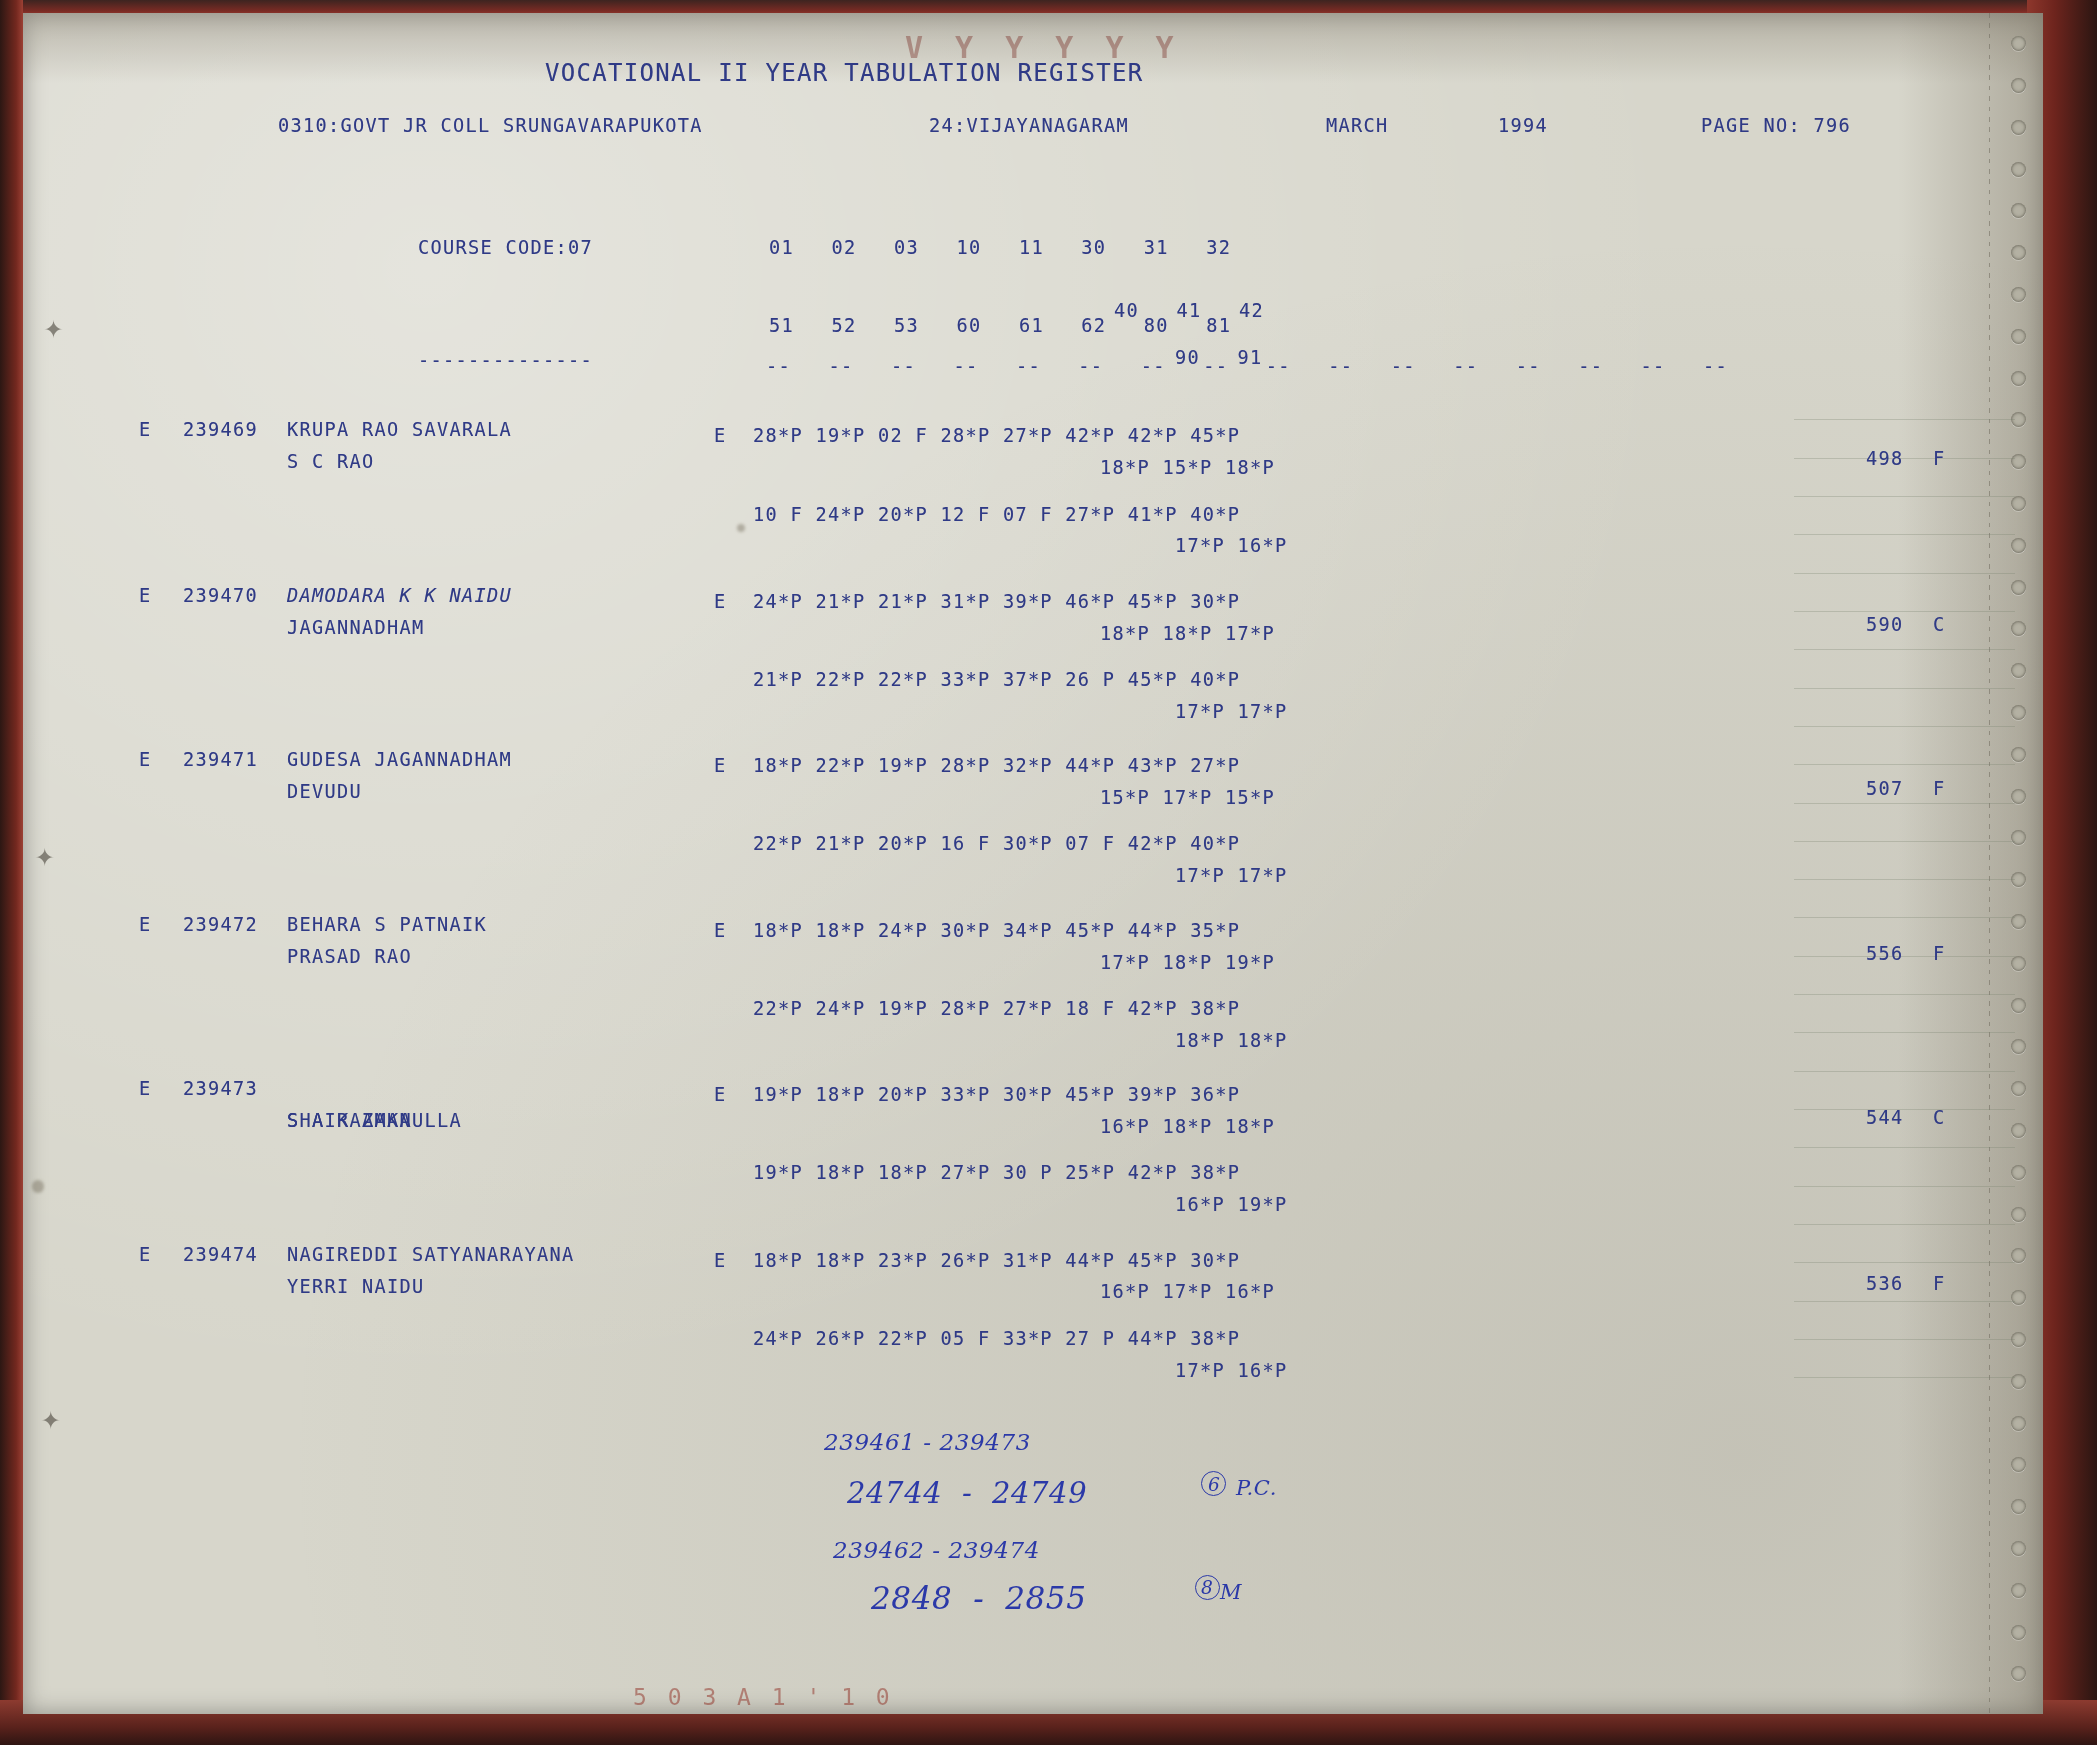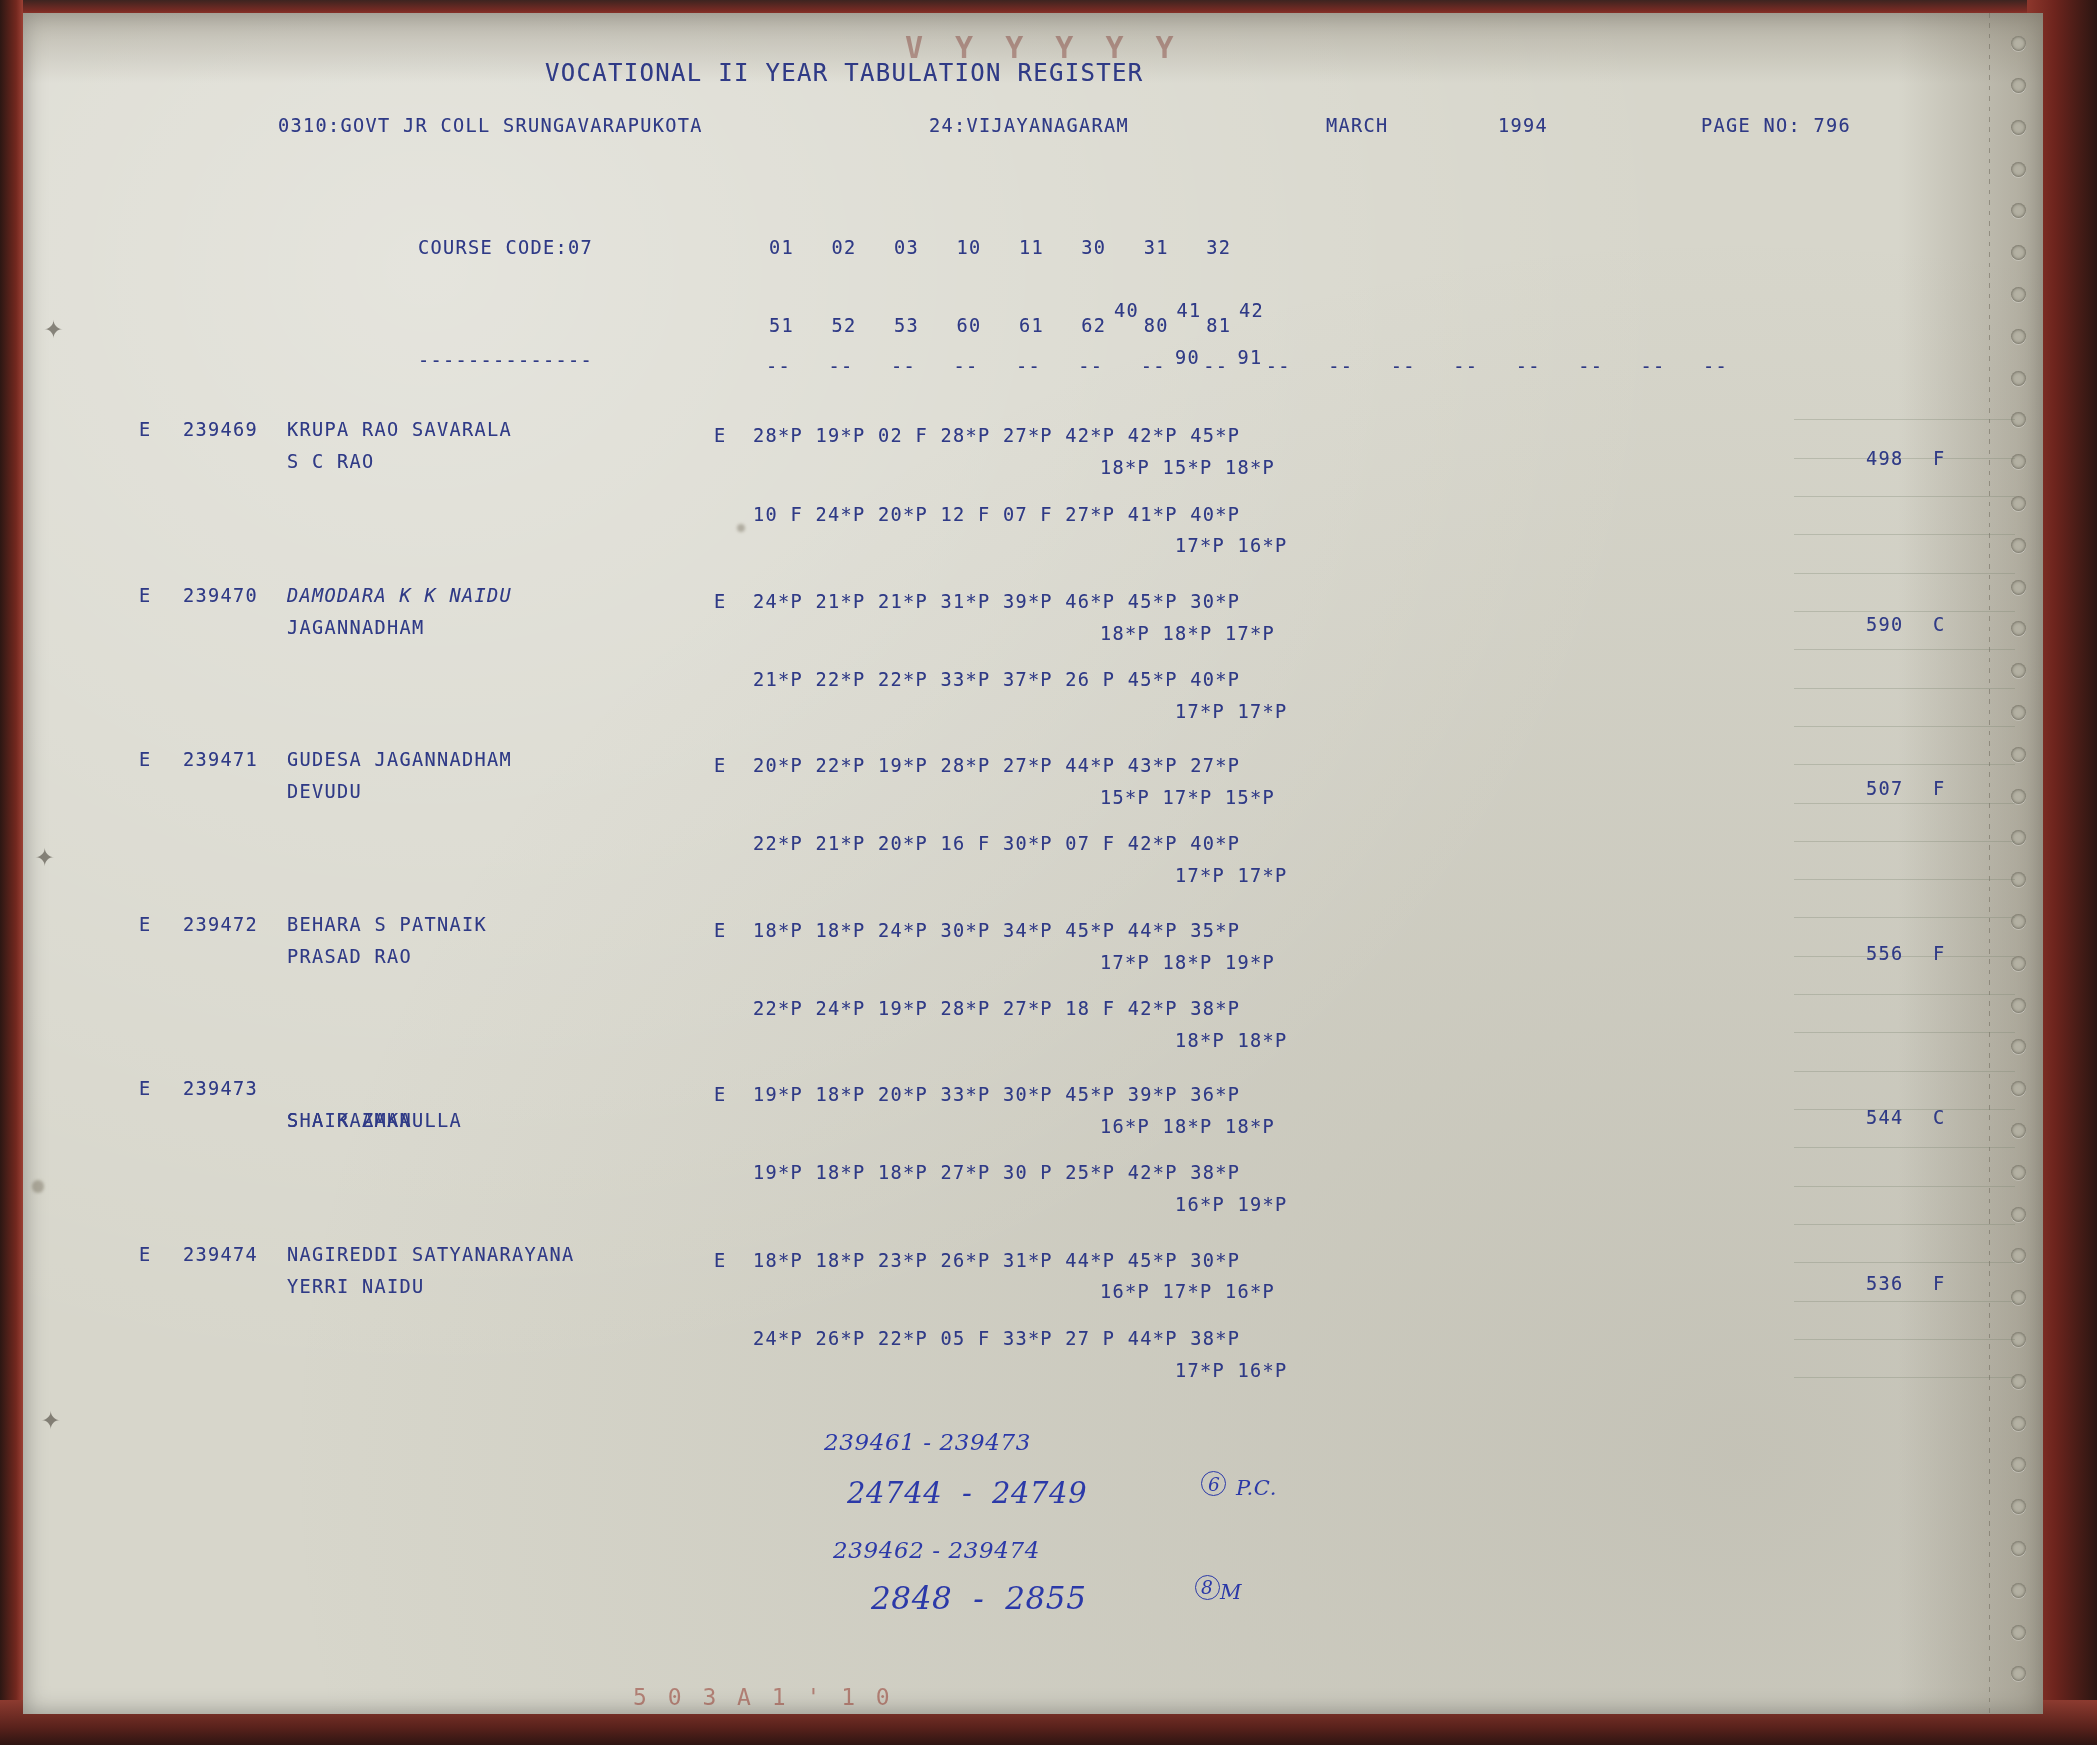--- a/index.html
+++ b/index.html
@@ -285,21 +285,21 @@
     <div class="t f32" style="left:730px; top:656px;">21*P 22*P 22*P 33*P 37*P 26 P 45*P 40*P</div>
     <div class="t f32" style="left:1152px; top:688px;">17*P 17*P</div>
     <div class="t f32" style="left:1843px; top:601px;">590</div>
     <div class="t f32" style="left:1910px; top:601px;">C</div>
 
     <div class="t f32" style="left:116px; top:736px;">E</div>
     <div class="t f32" style="left:160px; top:736px;">239471</div>
     <div class="t f32" style="left:264px; top:736px;">GUDESA JAGANNADHAM</div>
     <div class="t f32" style="left:264px; top:768px;">DEVUDU</div>
     <div class="t f32" style="left:691px; top:742px;">E</div>
-    <div class="t f32" style="left:730px; top:742px;">20*P 22*P 19*P 28*P 27*P 44*P 43*P 27*P</div>
+    <div class="t f32" style="left:730px; top:742px;">18*P 22*P 19*P 28*P 32*P 44*P 43*P 27*P</div>
     <div class="t f32" style="left:1077px; top:774px;">15*P 17*P 15*P</div>
     <div class="t f32" style="left:730px; top:820px;">22*P 21*P 20*P 16 F 30*P 07 F 42*P 40*P</div>
     <div class="t f32" style="left:1152px; top:852px;">17*P 17*P</div>
     <div class="t f32" style="left:1843px; top:765px;">507</div>
     <div class="t f32" style="left:1910px; top:765px;">F</div>
 
     <div class="t f32" style="left:116px; top:901px;">E</div>
     <div class="t f32" style="left:160px; top:901px;">239472</div>
     <div class="t f32" style="left:264px; top:901px;">BEHARA S PATNAIK</div>
     <div class="t f32" style="left:264px; top:933px;">PRASAD RAO</div>

